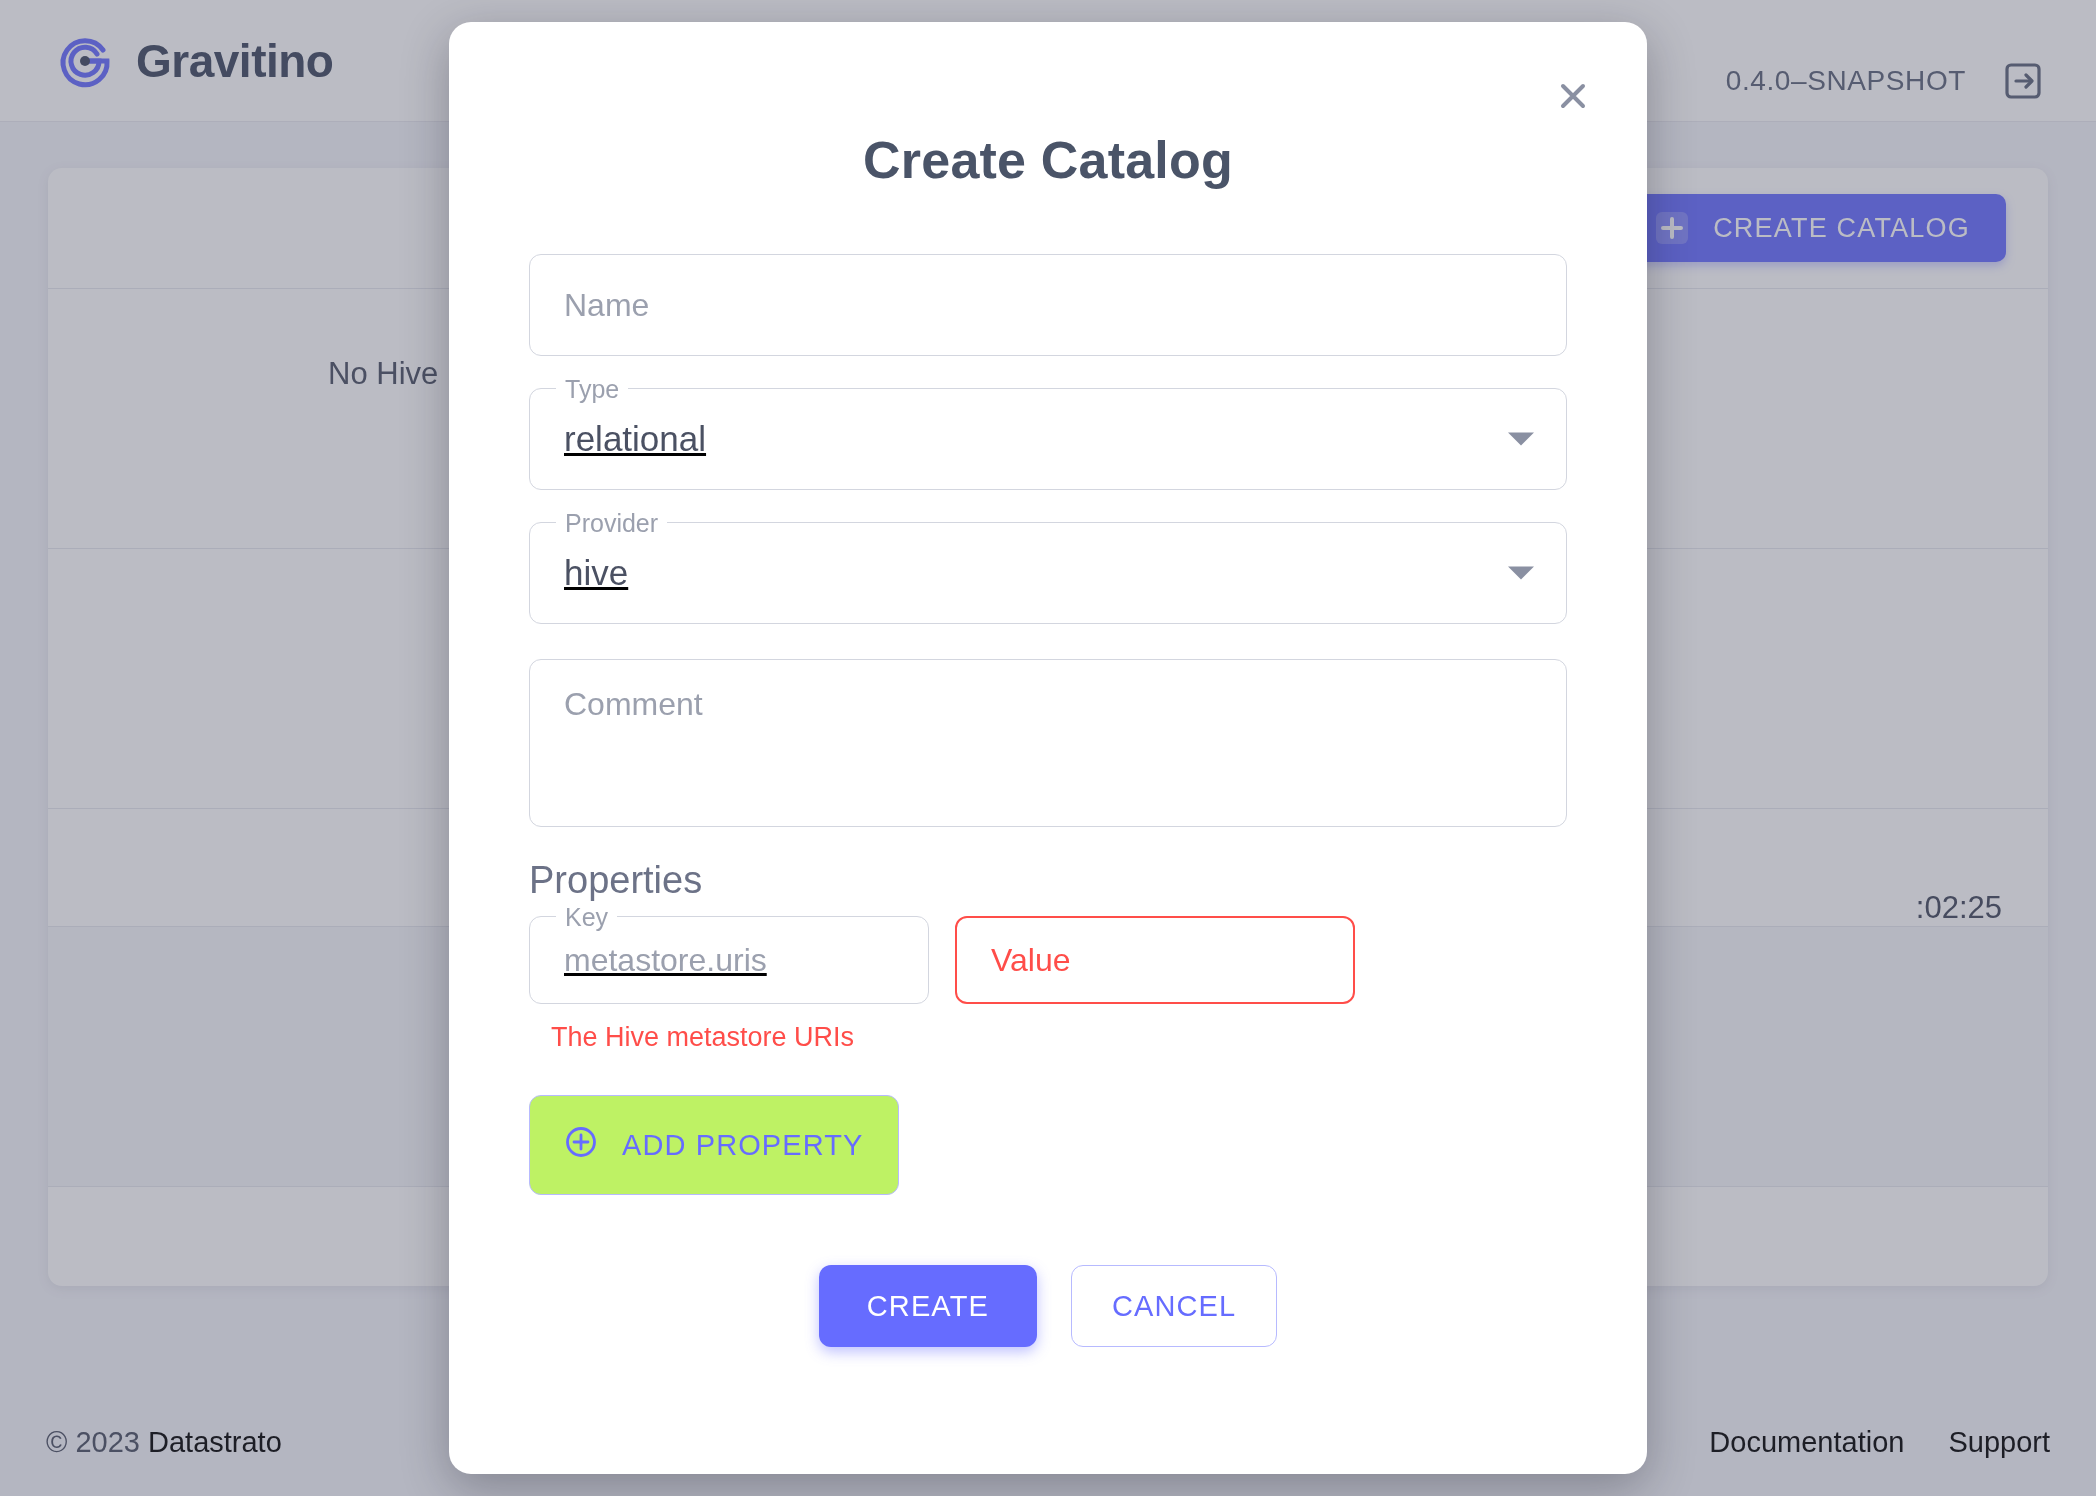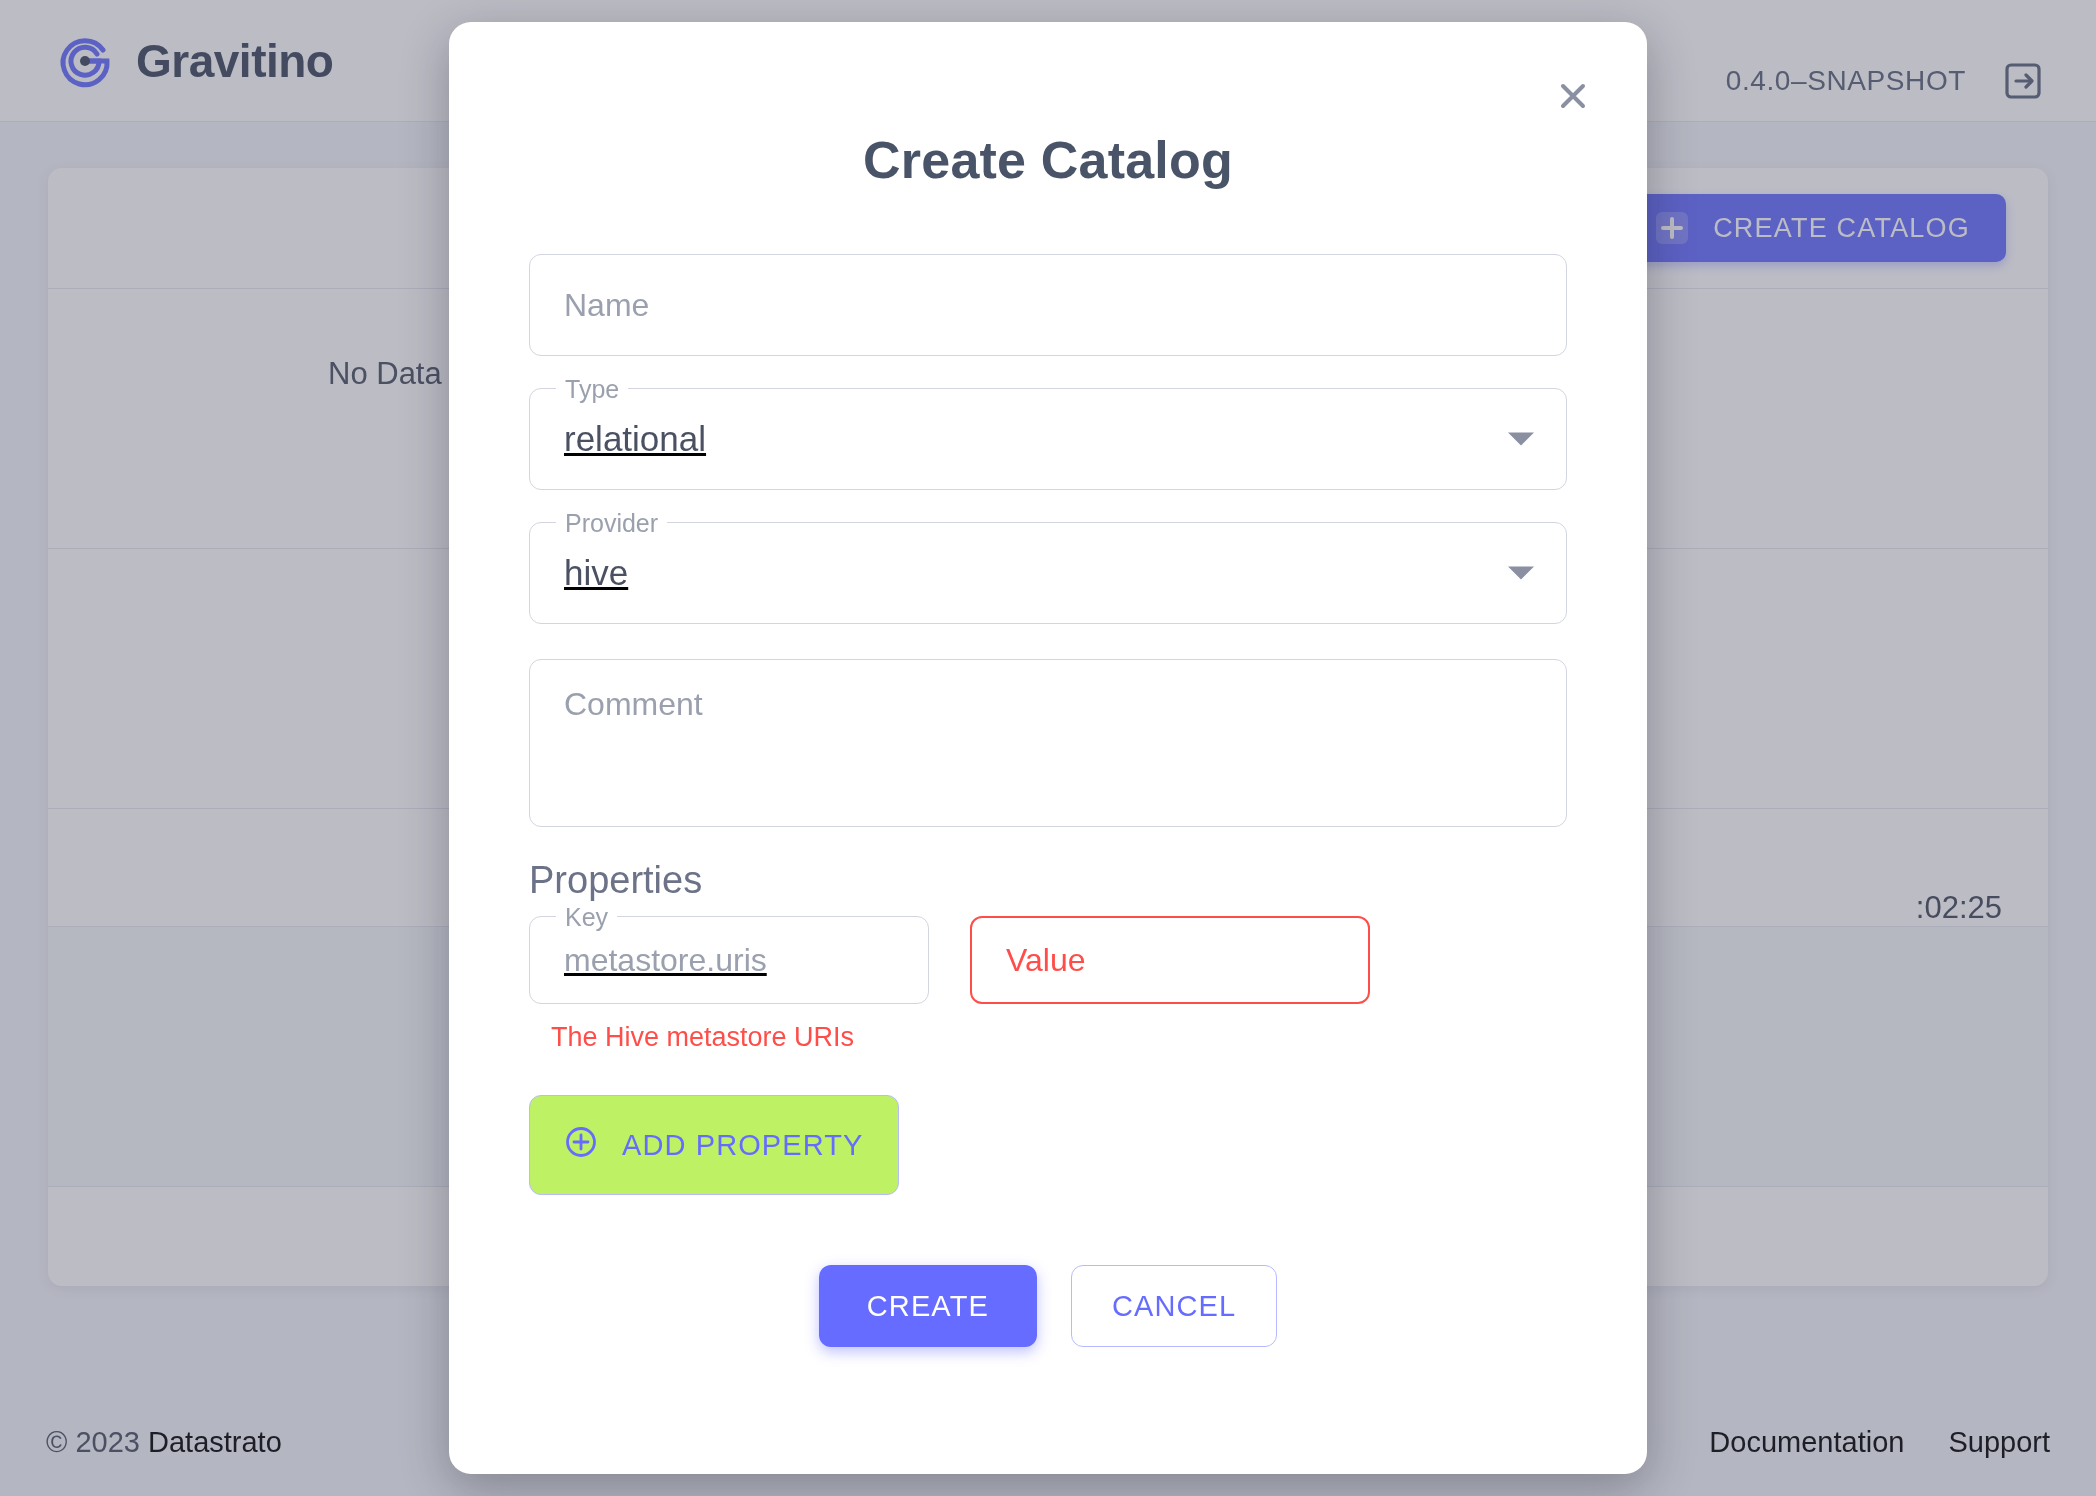--- a/index.html
+++ b/index.html
@@ -239,21 +239,21 @@
 
   .props-label {
     font-size: 38px;
     color: #6c7287;
     margin-top: 16px;
     margin-bottom: 14px;
   }
 
   .prop-row {
     display: flex;
-    gap: 41px;
+    gap: 26px;
     align-items: flex-start;
   }
   .prop-key { width: 400px; position: relative; }
   .prop-val { width: 400px; position: relative; }
 
   .field-box.error { border: 2px solid #ff4d49; }
   .placeholder.error { color: #ff4d49; }
 
   .helper-error {
     font-size: 27px;
@@ -359,21 +359,21 @@
       </div>
 
       <div class="table-rows">
         <div class="trow tall"></div>
         <div class="trow tall"></div>
         <div class="trow"></div>
         <div class="trow tall shaded"></div>
         <div class="trow tall"></div>
       </div>
 
-      <div class="no-data">No Data</div>
+      <div class="no-data">No Hive</div>
       <div class="ts-text">:02:25</div>
     </div>
   </div>
 
   <div class="footer">
     <div class="footer-left">
       <span>© 2023</span>
       <a class="footer-link" href="#">Datastrato</a>
     </div>
     <div class="footer-right">

